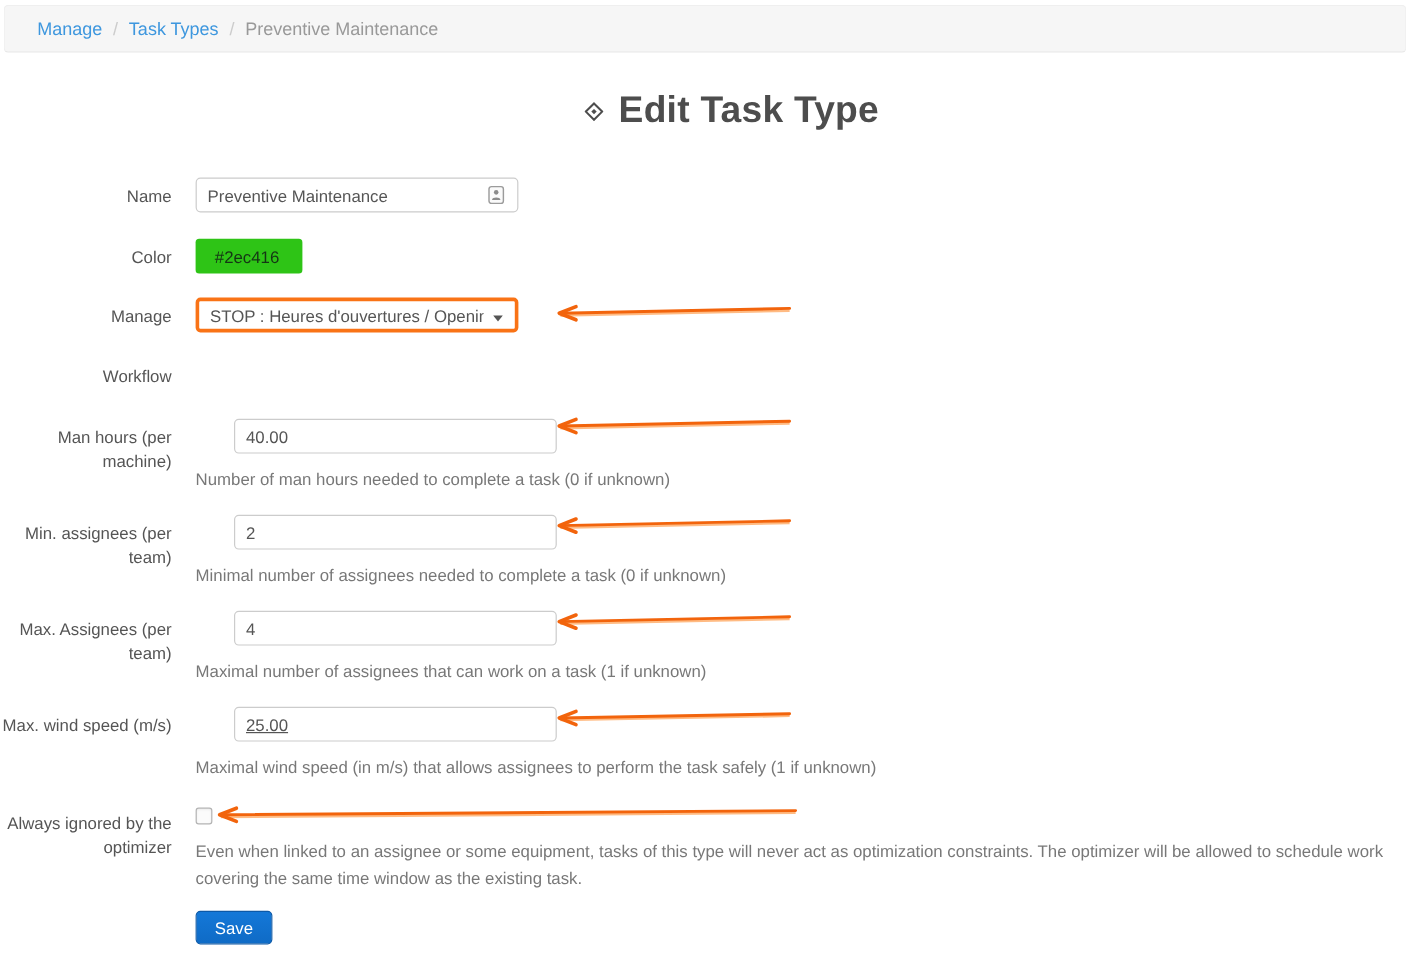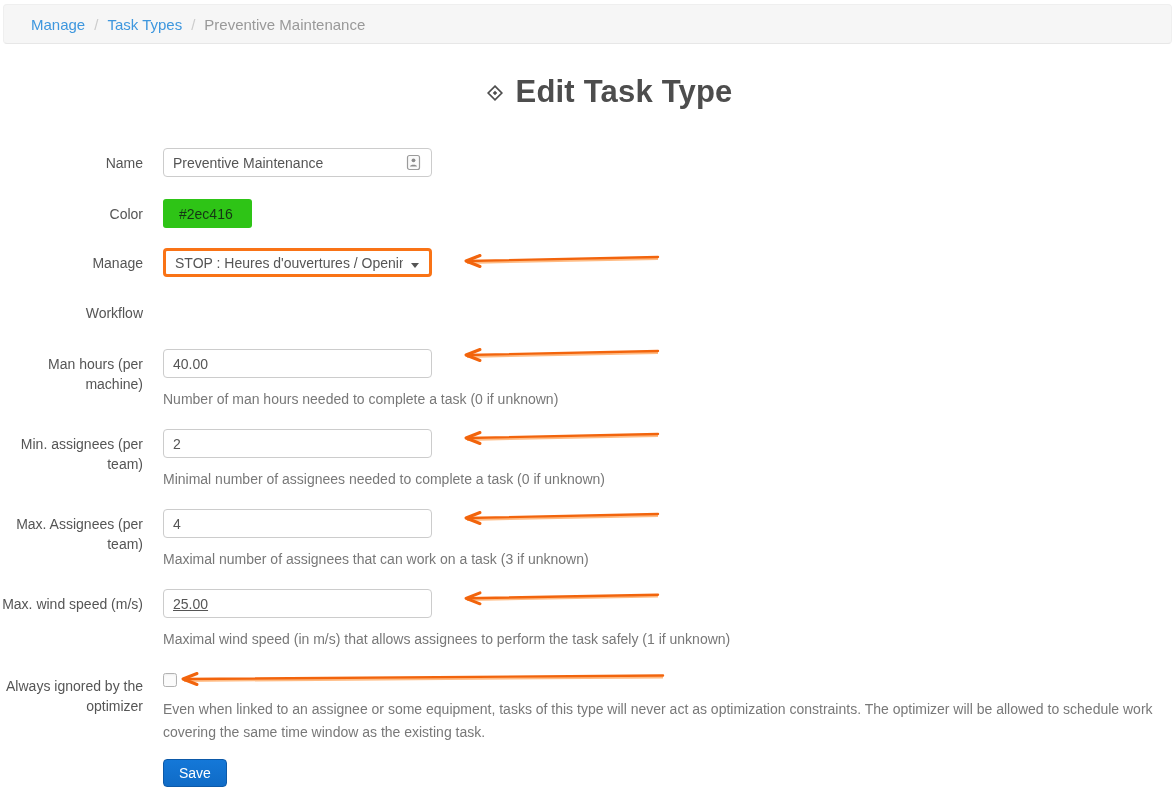--- a/index.html
+++ b/index.html
@@ -33,21 +33,21 @@
   }
   .f-help {
     position:absolute; left:163px; font-size:14px; color:#787878; line-height:23px;
   }
   .t-input {
     position:absolute; left:163px; width:269px; height:29px;
     border:1px solid #cccccc; border-radius:4px; background:#fff;
     font-family:"Liberation Sans", sans-serif;
     font-size:14px; color:#555; padding:0 30px 0 9px; outline:none;
   }
-  .t-input.no-icon { padding-right:9px; }
+  .t-input.no-icon { padding-right:9px;margin-left:32px; }
   .autofill-icon { position:absolute; left:405px; width:17px; height:17px; }
 
   .color-swatch {
     position:absolute; left:163px; width:89px; height:29px; border-radius:3px;
     display:flex; align-items:center; padding-left:10px;
     font-size:14px; color:#153515; cursor:pointer;
   }
 
   .f-select {
     position:absolute; left:163px; width:269px; height:29px;
@@ -125,21 +125,21 @@
   <div class="f-label" style="top:354px">Man hours (per machine)</div>
   <input class="t-input no-icon" style="top: 349px;" type="text" value="40.00">
   <div class="f-help" style="top:388px">Number of man hours needed to complete a task (0 if unknown)</div>
 
   <div class="f-label" style="top:434px">Min. assignees (per team)</div>
   <input class="t-input no-icon" style="top: 429px;" type="text" value="2">
   <div class="f-help" style="top:468px">Minimal number of assignees needed to complete a task (0 if unknown)</div>
 
   <div class="f-label" style="top:514px">Max. Assignees (per team)</div>
   <input class="t-input no-icon" style="top: 509px;" type="text" value="4">
-  <div class="f-help" style="top:548px">Maximal number of assignees that can work on a task (3 if unknown)</div>
+  <div class="f-help" style="top:548px">Maximal number of assignees that can work on a task (1 if unknown)</div>
 
   <div class="f-label" style="top:594px">Max. wind speed (m/s)</div>
   <input class="t-input no-icon" style="top: 589px; text-decoration: underline;" type="text" value="25.00">
   <div class="f-help" style="top:628px">Maximal wind speed (in m/s) that allows assignees to perform the task safely (1 if unknown)</div>
 
   <div class="f-label" style="top:676px">Always ignored by the optimizer</div>
   <input class="checkbox" style="top: 673px;" type="checkbox">
   <div class="f-help" style="top:698px; width:994px;">Even when linked to an assignee or some equipment, tasks of this type will never act as optimization constraints. The optimizer will be allowed to schedule work covering the same time window as the existing task.</div>
 
   <button class="save-btn">Save</button>

